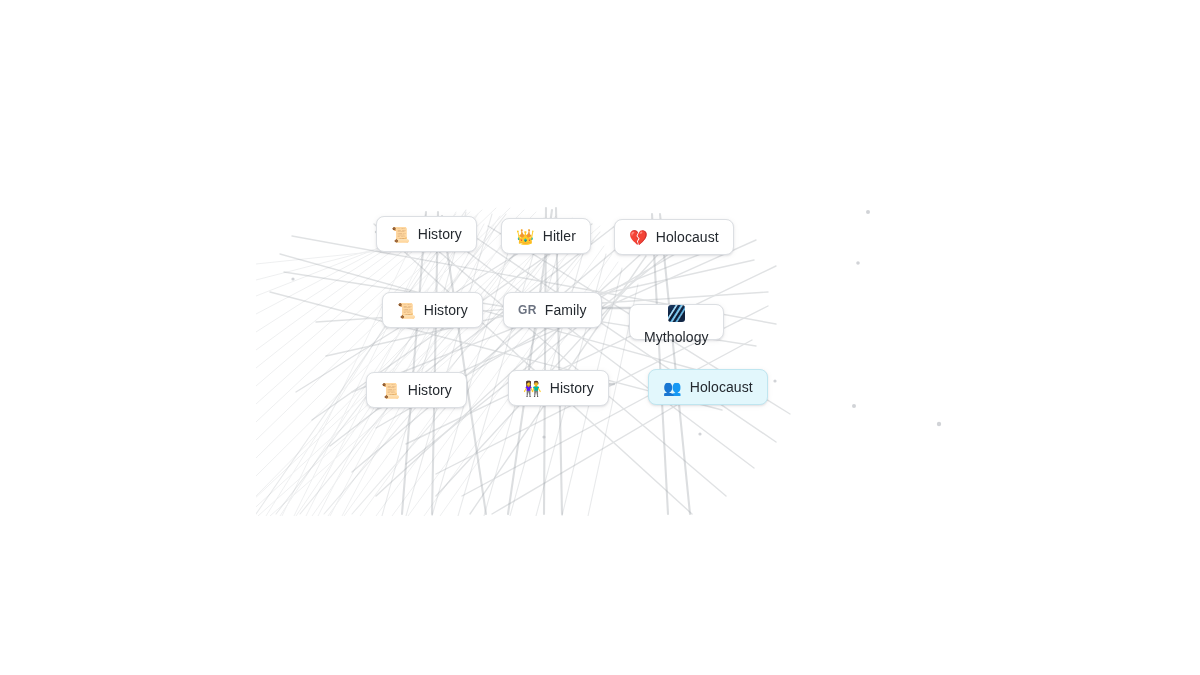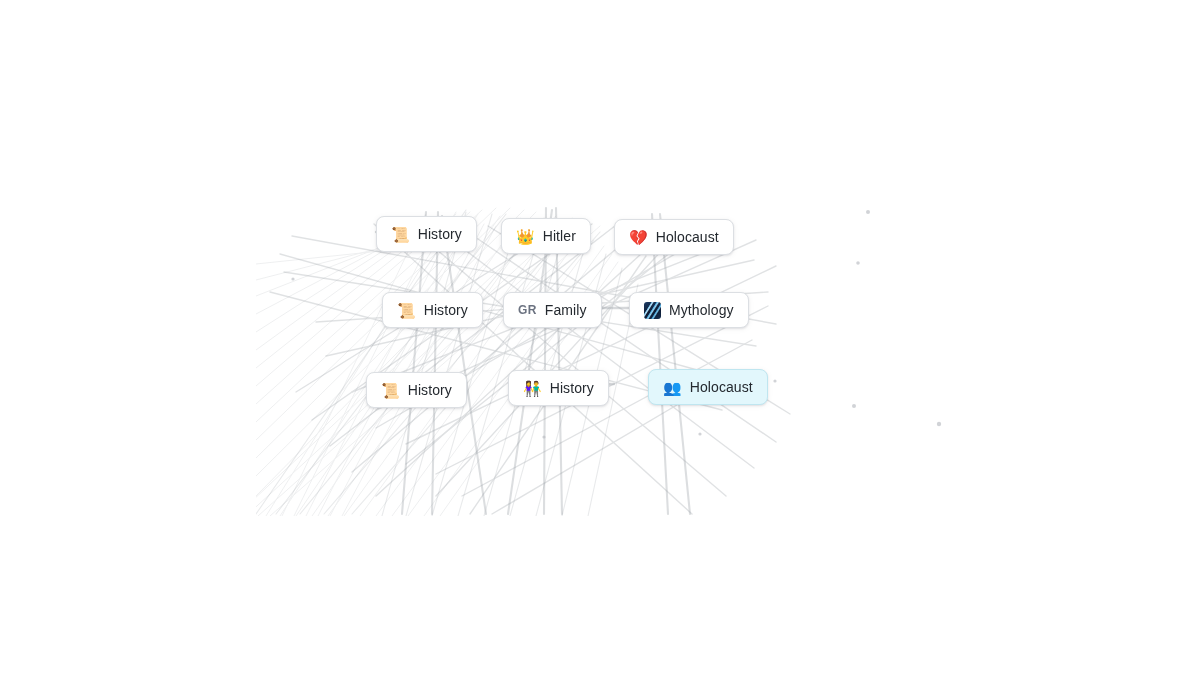--- a/index.html
+++ b/index.html
@@ -258,21 +258,21 @@
   <div class="node" style="left:382px; top:292px;">
     <span class="node-icon">📜</span>
     <span class="node-label">History</span>
   </div>
 
   <div class="node" style="left:503px; top:292px;">
     <span class="node-icon-text">GR</span>
     <span class="node-label">Family</span>
   </div>
 
-  <div class="node" style="left:629px; top:292px;">
+  <div class="node" style="left:629px; top:304px;flex-direction:column;">
     <span class="tile-icon"></span>
     <span class="node-label">Mythology</span>
   </div>
 
   <div class="node" style="left:366px; top:372px;">
     <span class="node-icon">📜</span>
     <span class="node-label">History</span>
   </div>
 
   <div class="node" style="left:508px; top:370px;">

